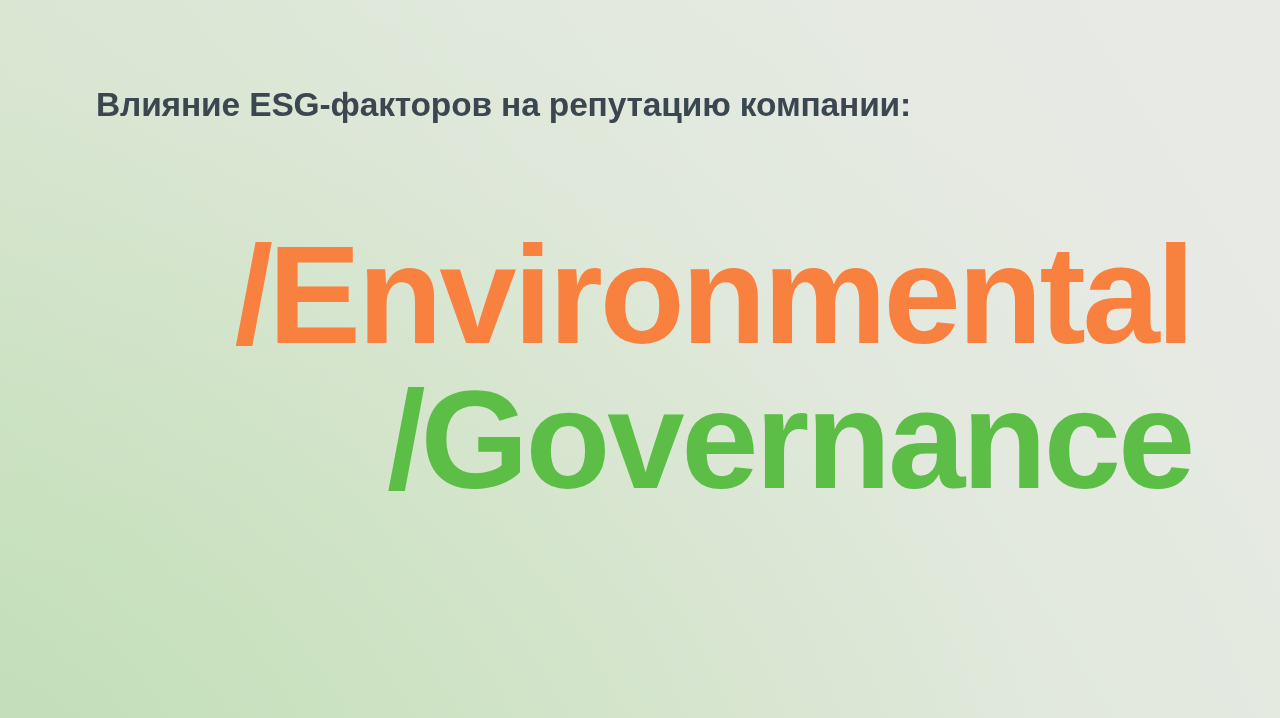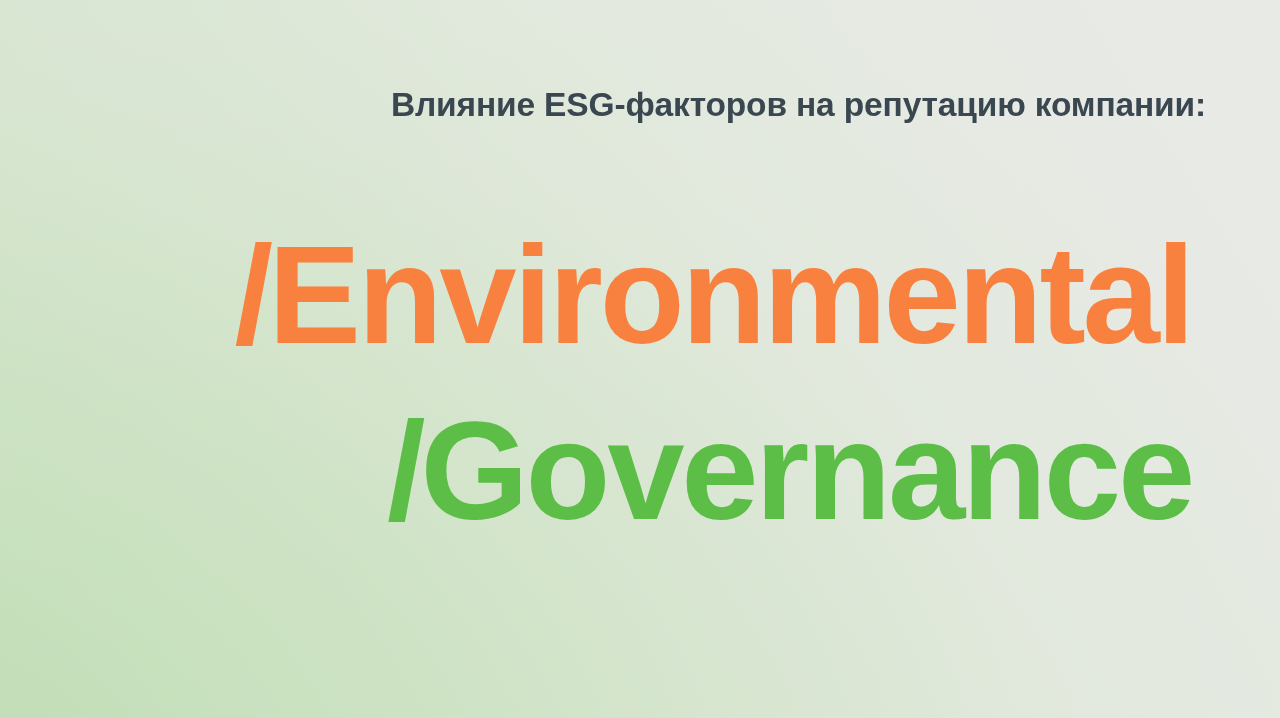--- a/index.html
+++ b/index.html
@@ -35,21 +35,20 @@
     top: 82px;
     width: 1110px;
   }
 
   .title-line {
     font-size: 33.5px;
     font-weight: 700;
     letter-spacing: -0.15px;
     line-height: 45px;
     white-space: nowrap;
-    text-align: right;
   }
 
   .subtitle-line {
     font-size: 32px;
     font-weight: 400;
     font-style: italic;
     letter-spacing: -0.1px;
     line-height: 45px;
     white-space: nowrap;
   }
@@ -82,18 +81,18 @@
 <div id="slide">
 
   <div id="heading" style="color: rgb(58, 71, 80);">
     <div class="title-line">Влияние ESG-факторов на репутацию компании:</div>
   </div>
 
   <div id="esg-stack">
     <span class="esg-word" style="color: rgb(249, 129, 63);">
       <span class="slash">/</span><span>Environmental</span>
     </span>
-    <span class="esg-word" style="color: rgb(92, 190, 71); margin-top: 31px;">
+    <span class="esg-word" style="color: rgb(92, 190, 71);">
       <span class="slash">/</span><span>Governance</span>
     </span>
   </div>
 
 </div>
 
 </body></html>

